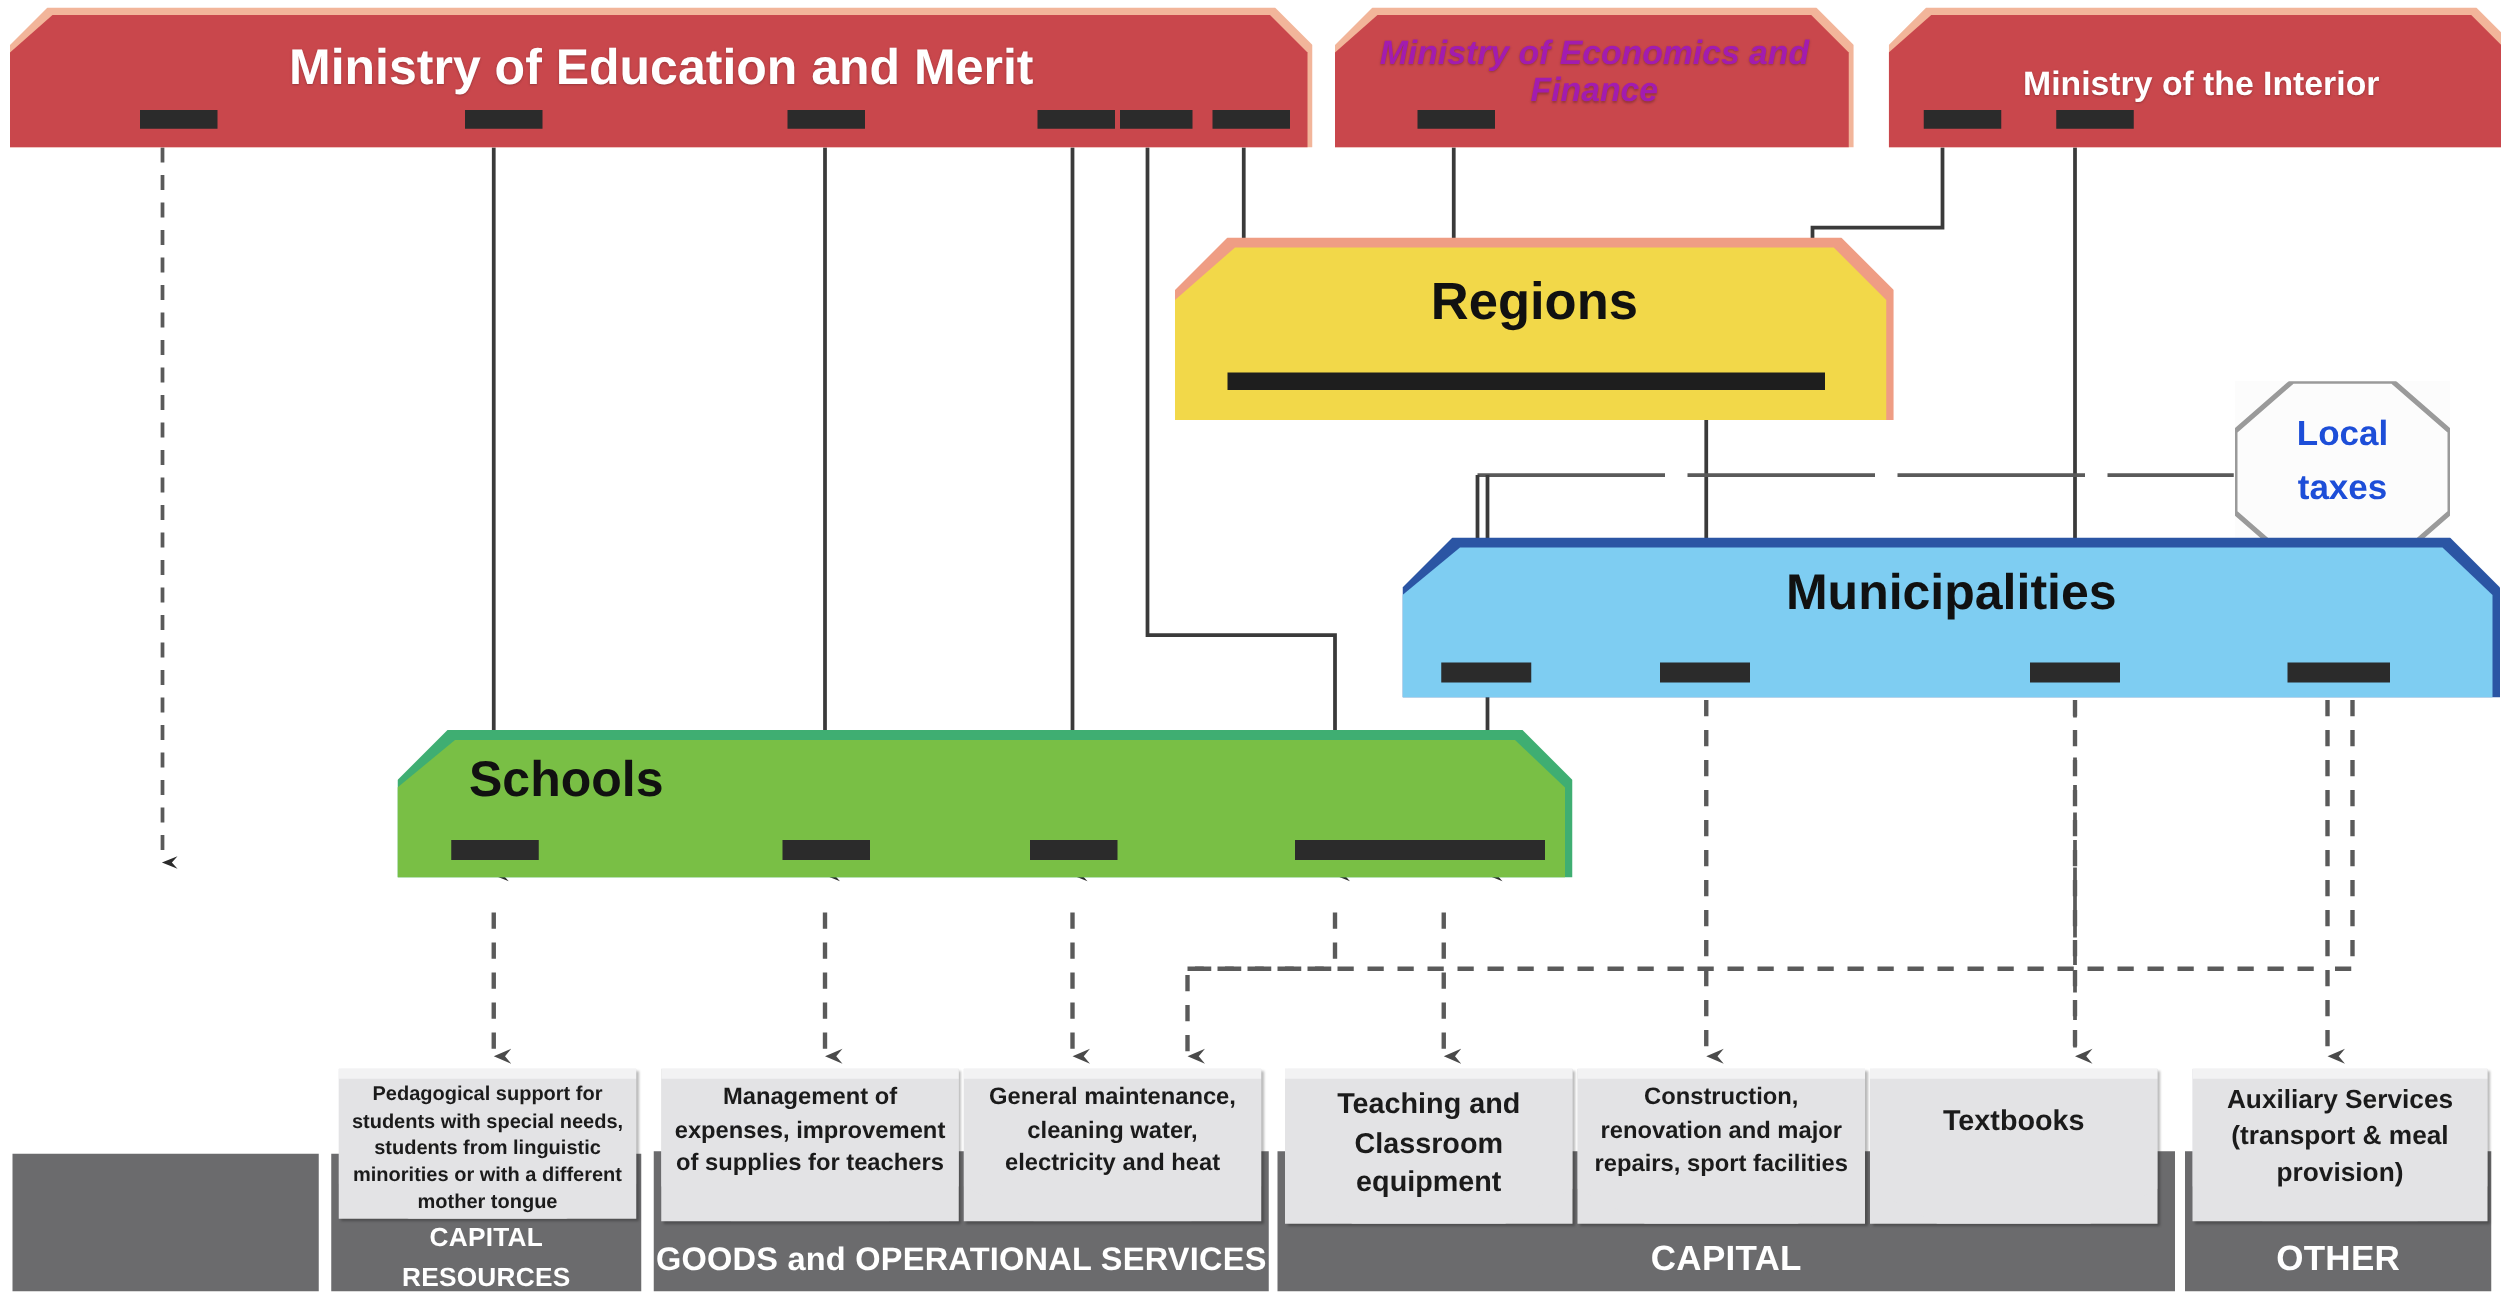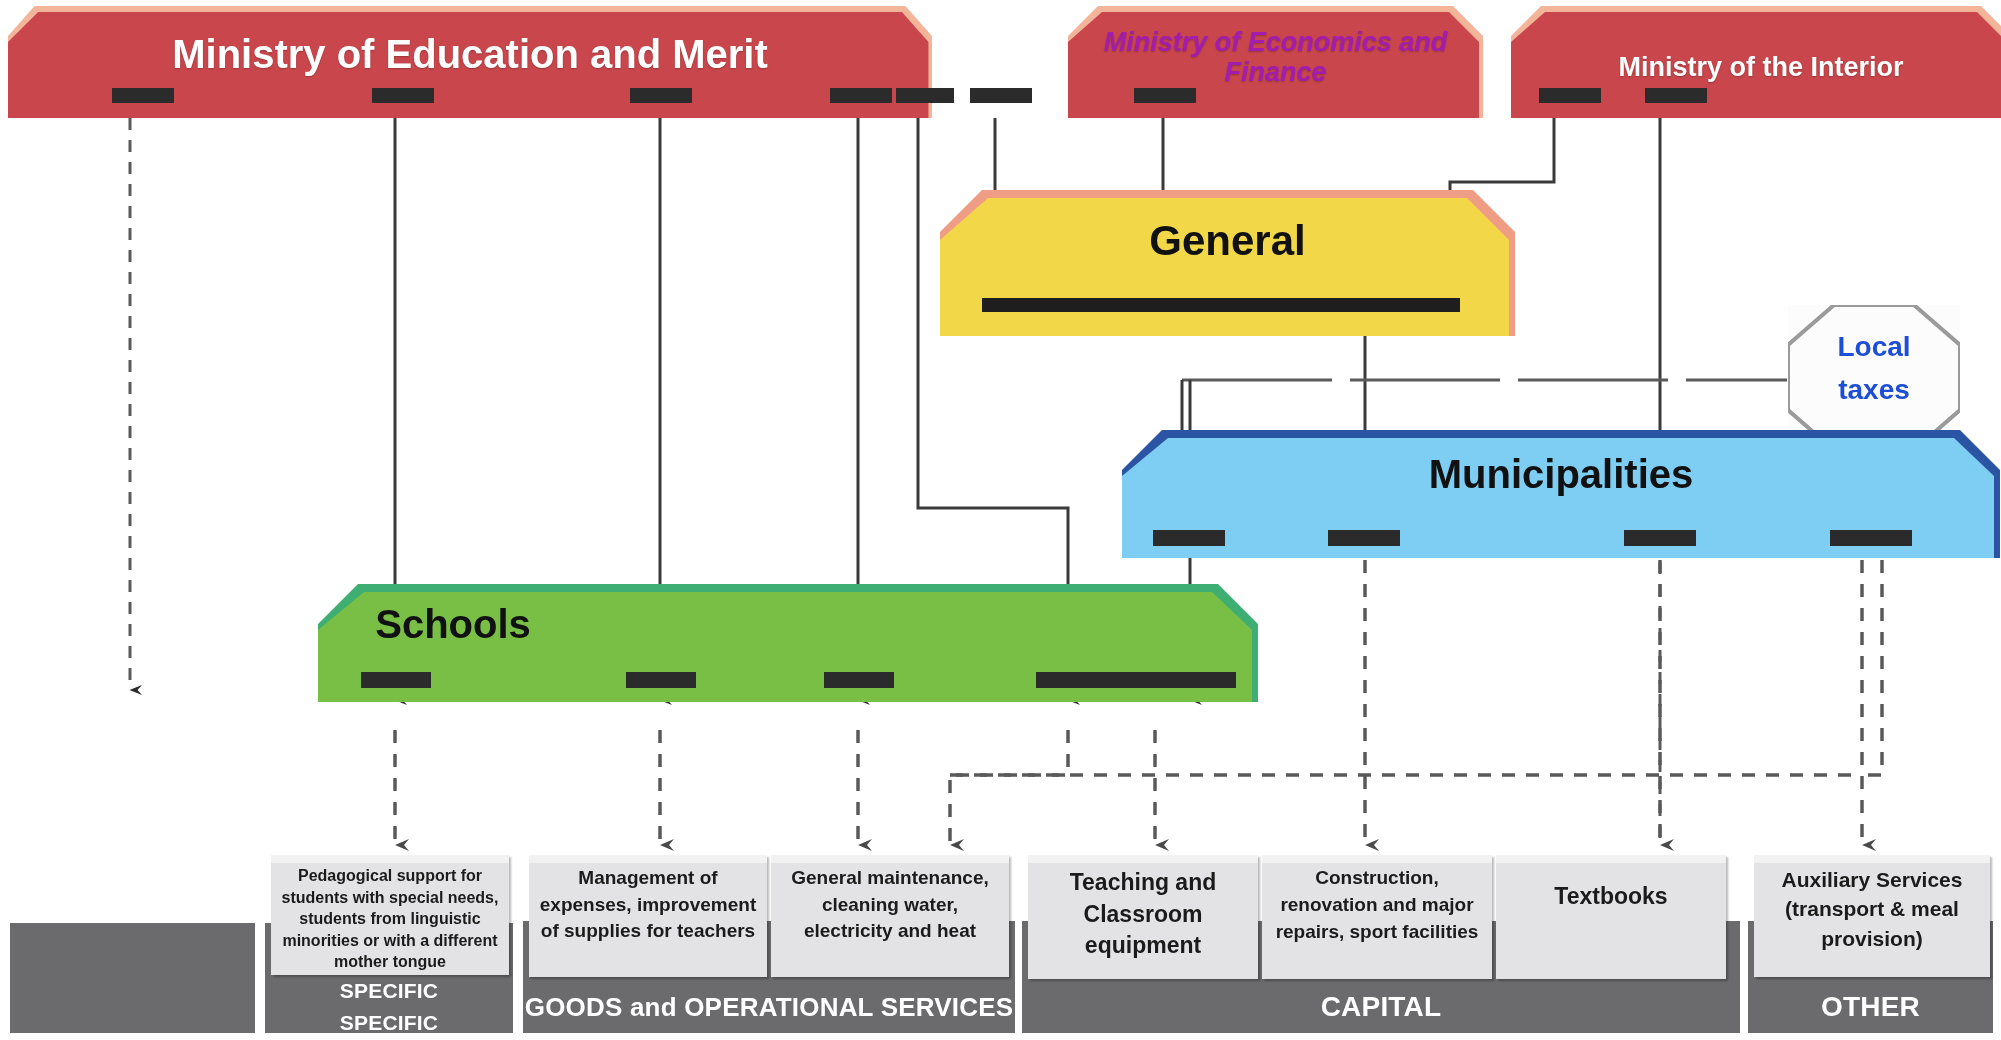--- a/index.html
+++ b/index.html
@@ -89,21 +89,21 @@
       <path d="M1660,560 L1660,845" marker-end="url(#ahd)"></path>
       <path d="M1862,560 L1862,845" marker-end="url(#ahd)"></path>
       <path d="M1882,560 L1882,775 L1857,775"></path>
     </g>
 
     <g fill="none" stroke="#5a5a5a" stroke-width="3.5" stroke-dasharray="13 11">
       <path d="M950,775 L1857,775"></path>
     </g>
   </svg>
 
-  <div class="band" style="left:8px;top:6px;width:924px;height:112px;">
+  <div class="band" style="left:8px;top:6px;width:1042px;height:112px;">
     <svg class="shadow" viewBox="0 0 1042 112" preserveAspectRatio="none">
       <polygon points="0,30 30,0 1012,0 1042,30 1042,112 0,112" fill="#f2b59a"></polygon>
     </svg>
     <svg class="face" viewBox="0 0 1042 112" preserveAspectRatio="none">
       <polygon points="0,36 34,6 1008,6 1038,36 1038,112 0,112" fill="#c9474c"></polygon>
     </svg>
     <div class="ttl" style="top:26px;font-size:40px;color:#ffffff;text-shadow:0 1px 2px rgba(0,0,0,.25);">Ministry of Education and Merit</div>
 
     <div style="position:absolute;left:104px;top:82px;width:62px;height:15px;background:#2b2b2b;"></div>
     <div style="position:absolute;left:364px;top:82px;width:62px;height:15px;background:#2b2b2b;"></div>
@@ -136,21 +136,21 @@
     <div style="position:absolute;left:134px;top:82px;width:62px;height:15px;background:#2b2b2b;"></div>
   </div>
 
   <div class="band" style="left:940px;top:190px;width:575px;height:146px;">
     <svg class="shadow" viewBox="0 0 575 146" preserveAspectRatio="none">
       <polygon points="0,42 42,0 533,0 575,42 575,146 0,146" fill="#ef9d84"></polygon>
     </svg>
     <svg class="face" viewBox="0 0 575 146" preserveAspectRatio="none">
       <polygon points="0,50 48,8 527,8 569,50 569,146 0,146" fill="#f2d849"></polygon>
     </svg>
-    <div class="ttl" style="top:28px;font-size:42px;color:#111;">General</div>
+    <div class="ttl" style="top:28px;font-size:42px;color:#111;">Regions</div>
     <div style="position:absolute;left:42px;top:108px;width:478px;height:14px;background:#1e1e1e;"></div>
   </div>
 
   <div class="octa" style="left:1788px;top:305px;width:172px;height:145px;">
     <svg class="oface" viewBox="0 0 172 145" preserveAspectRatio="none">
       <polygon points="46,0 126,0 172,40 172,105 126,145 46,145 0,105 0,40" fill="#fcfcfc" stroke="#9a9a9a" stroke-width="4"></polygon>
     </svg>
     <div style="position:absolute;left:0;right:0;top:20px;text-align:center;font-size:28px;font-weight:bold;color:#1d4ed8;line-height:1.55;">
       <div>Local</div>
       <div>taxes</div>
@@ -184,21 +184,21 @@
     <div style="position:absolute;left:506px;top:88px;width:70px;height:16px;background:#2b2b2b;"></div>
     <div style="position:absolute;left:718px;top:88px;width:200px;height:16px;background:#2b2b2b;"></div>
   </div>
 
   <div class="grp" style="left:10px;top:855px;width:245px;height:178px;">
     <div class="dark" style="height:110px;"></div>
   </div>
 
   <div class="grp" style="left:265px;top:855px;width:248px;height:178px;">
     <div class="dark" style="height:110px;"></div>
-    <div class="darkLabel" style="top:120px;font-size:21px;line-height:1.5;left:30px;width:188px;">SPECIFIC SPECIFIC</div>
+    <div class="darkLabel" style="top:120px;font-size:21px;line-height:1.5;left:30px;width:188px;">CAPITAL RESOURCES</div>
     <div class="card" style="left:6px;width:238px;height:120px;">
       <svg class="cface" viewBox="0 0 238 120" preserveAspectRatio="none">
         <polygon points="0,0 238,0 238,92 182,120 56,120 0,92" fill="#e3e3e5"></polygon>
         <polygon points="0,0 238,0 238,8 0,8" fill="#f2f2f3"></polygon>
       </svg>
       <div class="ctxt" style="font-size:16px;top:10px;line-height:1.35;">Pedagogical support for students with special needs, students from linguistic minorities or with a different mother tongue</div>
     </div>
   </div>
 
   <div class="grp" style="left:523px;top:855px;width:492px;height:178px;">

